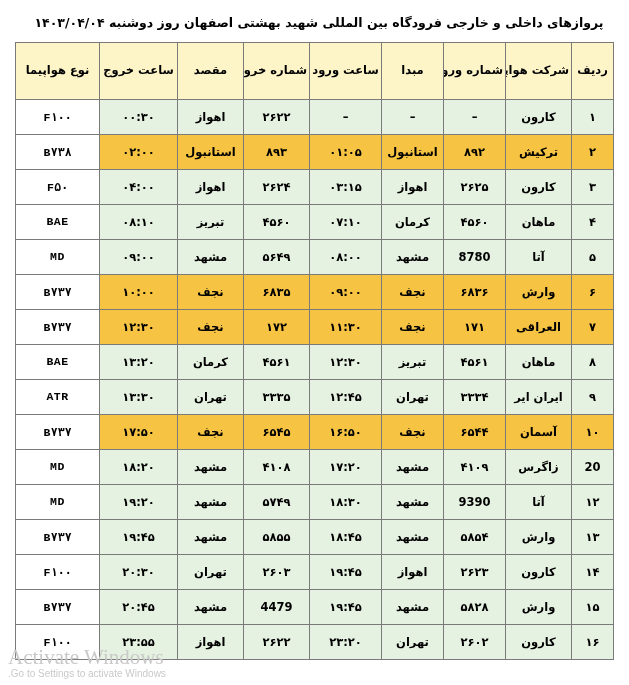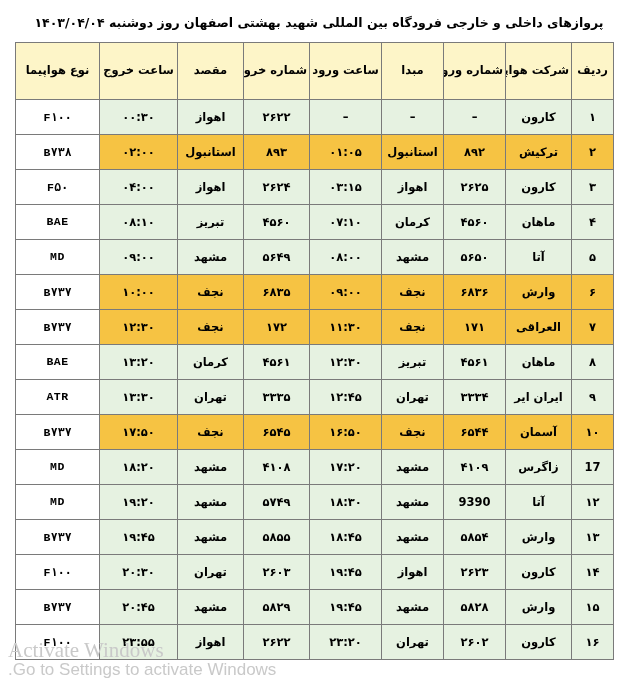--- a/index.html
+++ b/index.html
@@ -74,21 +74,21 @@
     position: absolute;
     left: 8px;
     bottom: 6px;
     text-align: left;
     color: #c9c9c9;
     font-family: "Liberation Sans", sans-serif;
     line-height: 1.05;
     pointer-events: none;
   }
   .wm .l1 { font-size: 21px; font-family: Liberation Serif, serif; }
-  .wm .l2 { font-size: 17px; text-align: center; }
+  .wm .l2 { font-size: 10px; text-align: center; }
 </style>
 </head>
 <body>
 
 <div id="page">
 
   <div class="title">پروازهای داخلی و خارجی فرودگاه بین المللی شهید بهشتی اصفهان روز دوشنبه ۱۴۰۳/۰۴/۰۴</div>
 
   <table class="flights">
     <colgroup>
@@ -156,21 +156,21 @@
           <td>کرمان</td>
           <td>۰۷:۱۰</td>
           <td>۴۵۶۰</td>
           <td>تبریز</td>
           <td>۰۸:۱۰</td>
           <td class="type-cell">BAE</td>
         </tr>
         <tr>
           <td>۵</td>
           <td>آتا</td>
-          <td>۵۶۵۰</td>
+          <td>8780</td>
           <td>مشهد</td>
           <td>۰۸:۰۰</td>
           <td>۵۶۴۹</td>
           <td>مشهد</td>
           <td>۰۹:۰۰</td>
           <td class="type-cell">MD</td>
         </tr>
         <tr class="hl">
           <td>۶</td>
           <td>وارش</td>
@@ -220,21 +220,21 @@
           <td>آسمان</td>
           <td>۶۵۴۴</td>
           <td>نجف</td>
           <td>۱۶:۵۰</td>
           <td>۶۵۴۵</td>
           <td>نجف</td>
           <td>۱۷:۵۰</td>
           <td class="type-cell">B۷۳۷</td>
         </tr>
         <tr>
-          <td>17</td>
+          <td>20</td>
           <td>زاگرس</td>
           <td>۴۱۰۹</td>
           <td>مشهد</td>
           <td>۱۷:۲۰</td>
           <td>۴۱۰۸</td>
           <td>مشهد</td>
           <td>۱۸:۲۰</td>
           <td class="type-cell">MD</td>
         </tr>
         <tr>
@@ -269,21 +269,21 @@
           <td>تهران</td>
           <td>۲۰:۳۰</td>
           <td class="type-cell">F۱۰۰</td>
         </tr>
         <tr>
           <td>۱۵</td>
           <td>وارش</td>
           <td>۵۸۲۸</td>
           <td>مشهد</td>
           <td>۱۹:۴۵</td>
-          <td>۵۸۲۹</td>
+          <td>4479</td>
           <td>مشهد</td>
           <td>۲۰:۴۵</td>
           <td class="type-cell">B۷۳۷</td>
         </tr>
         <tr>
           <td>۱۶</td>
           <td>کارون</td>
           <td>۲۶۰۲</td>
           <td>تهران</td>
           <td>۲۳:۲۰</td>

